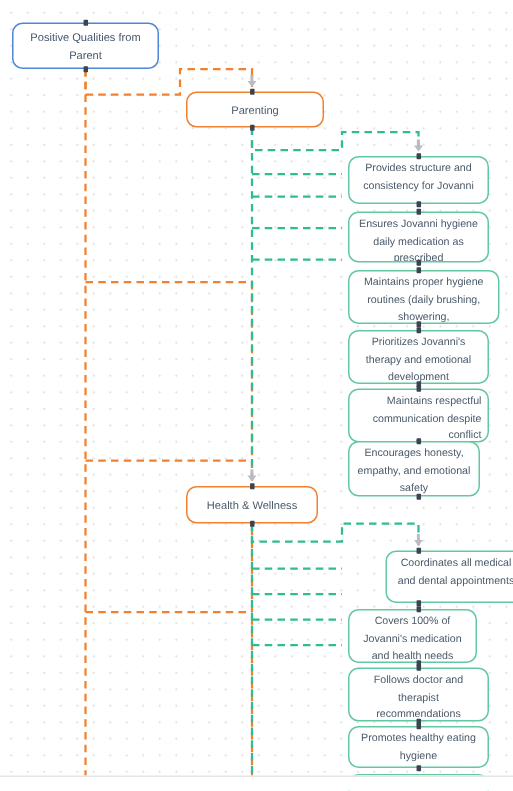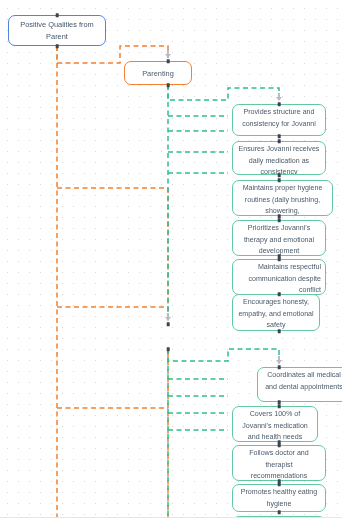--- a/index.html
+++ b/index.html
@@ -140,37 +140,37 @@
   </svg>
 
   <div class="node root" style="left:8px;top:15px;width:98px;height:31px;">
     <span class="lbl">Positive Qualities from Parent</span>
   </div>
   <div class="port t" style="left:57px;top:15px;"></div>
   <div class="port b" style="left:57px;top:46px;"></div>
 
   <div class="arrowstem" style="left:168px;top:54px;"></div>
   <div class="arrowdown" style="left:168px;top:58px;"></div>
-  <div class="node branch" style="left:124px;top:61px;width:68px;height:24px;">
+  <div class="node branch" style="left:124px;top:61px;width:92px;height:24px;">
     <span class="lbl">Parenting</span>
   </div>
   <div class="port t" style="left:168px;top:61px;"></div>
   <div class="port b" style="left:168px;top:85px;"></div>
 
   <div class="arrowstem" style="left:279px;top:97px;"></div>
   <div class="arrowdown" style="left:279px;top:101px;"></div>
 
   <div class="node leaf" style="left:232px;top:104px;width:94px;height:32px;">
     <span class="lbl">Provides structure and consistency for Jovanni</span>
   </div>
   <div class="port t" style="left:279px;top:104px;"></div>
   <div class="port b" style="left:279px;top:136px;"></div>
 
   <div class="node leaf" style="left:232px;top:141px;width:94px;height:34px;">
-    <span class="lbl">Ensures Jovanni receives daily medication as consistency</span>
+    <span class="lbl">Ensures Jovanni hygiene daily medication as prescribed</span>
   </div>
   <div class="port t" style="left:279px;top:141px;"></div>
   <div class="port b" style="left:279px;top:175px;"></div>
 
   <div class="node leaf" style="left:232px;top:180px;width:101px;height:36px;">
     <span class="lbl">Maintains proper hygiene routines (daily brushing, showering,</span>
   </div>
   <div class="port t" style="left:279px;top:180px;"></div>
   <div class="port b" style="left:279px;top:216px;"></div>
 
@@ -187,20 +187,23 @@
   <div class="port b" style="left:279px;top:295px;"></div>
 
   <div class="node leaf" style="left:232px;top:294px;width:88px;height:37px;">
     <span class="lbl">Encourages honesty, empathy, and emotional safety</span>
   </div>
   <div class="port t" style="left:279px;top:294px;"></div>
   <div class="port b" style="left:279px;top:331px;"></div>
 
   <div class="arrowstem" style="left:168px;top:317px;"></div>
   <div class="arrowdown" style="left:168px;top:321px;"></div>
+  <div class="node branch" style="left:124px;top:324px;width:88px;height:25px;">
+    <span class="lbl">Health &amp; Wellness</span>
+  </div>
   <div class="port t" style="left:168px;top:324px;"></div>
   <div class="port b" style="left:168px;top:349px;"></div>
 
   <div class="arrowstem" style="left:279px;top:360px;"></div>
   <div class="arrowdown" style="left:279px;top:364px;"></div>
 
   <div class="node leaf" style="left:232px;top:367px;width:94px;height:35px;margin-left:25px;">
     <span class="lbl">Coordinates all medical and dental appointments</span>
   </div>
   <div class="port t" style="left:279px;top:367px;"></div>

